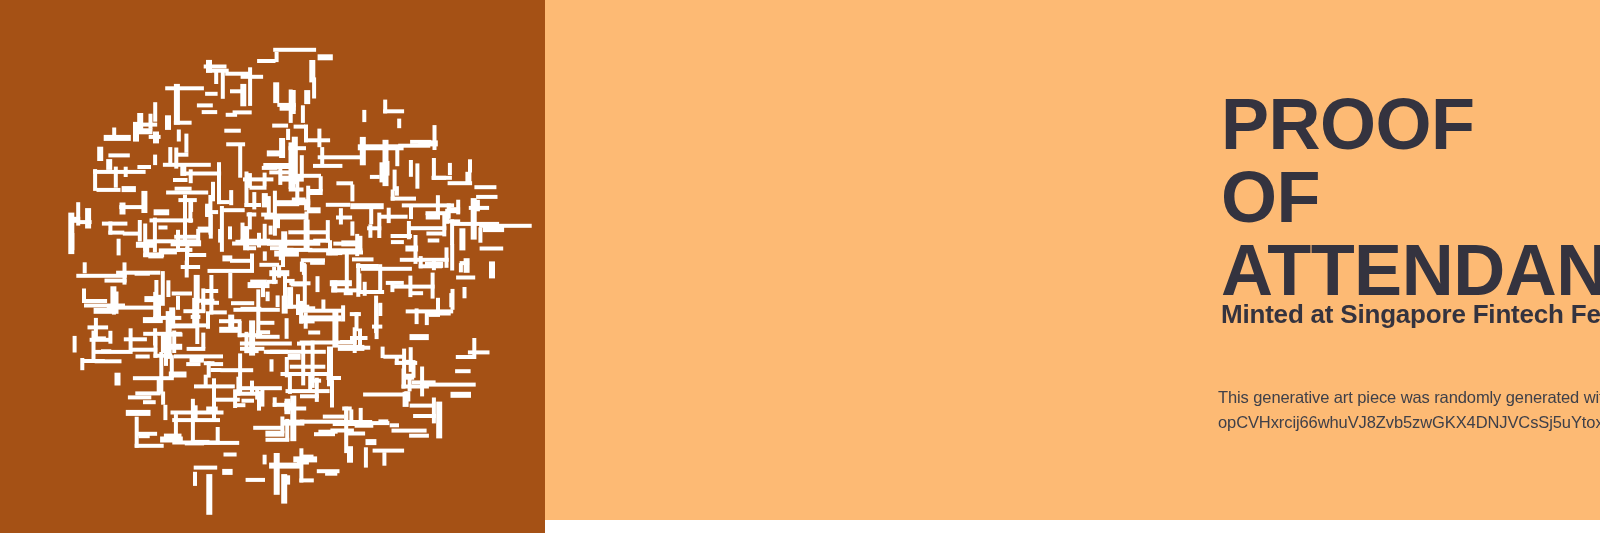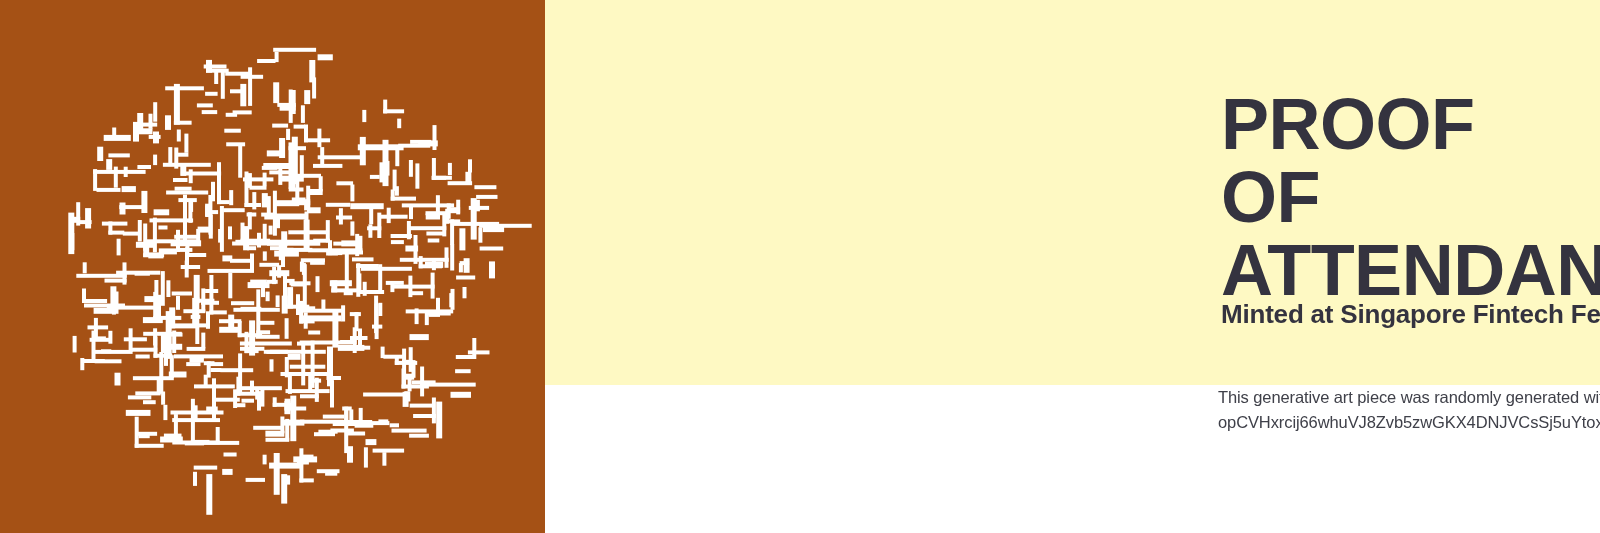--- a/index.html
+++ b/index.html
@@ -26,22 +26,22 @@
   .art-canvas {
     position:absolute;
     left:0; top:0;
     width:545px; height:533px;
     display:block;
   }
   
   .info-panel {
     position:relative;
     flex:1 1 auto;
-    height:385px;
-    background:#fef9c3;
+    height:520px;
+    background:#fdba74;
   }
   .headline {
     position:absolute;
     left:676px; top:88px;
     color:#34333f;
     font-weight:700;
     font-size:72px;
     line-height:73px;
     letter-spacing:-0.5px;
     white-space:nowrap;

